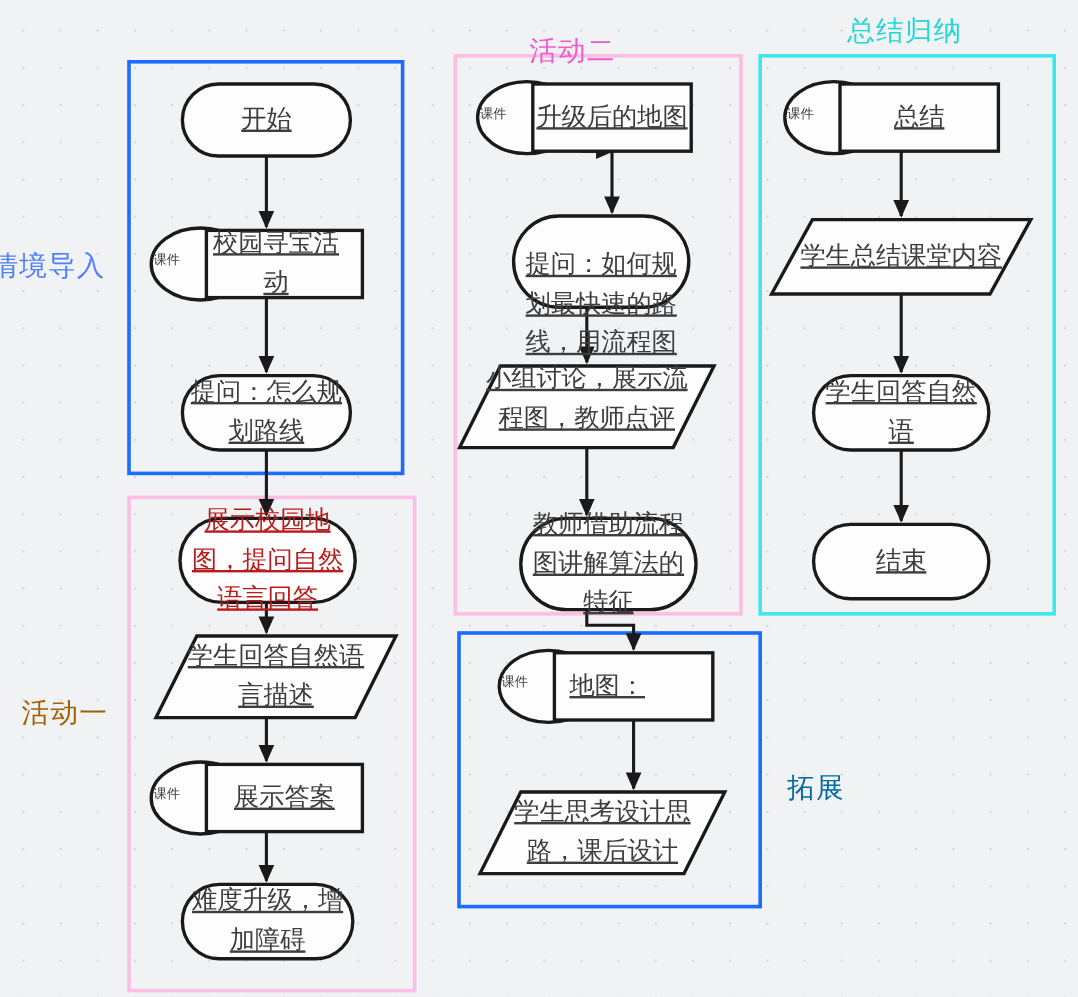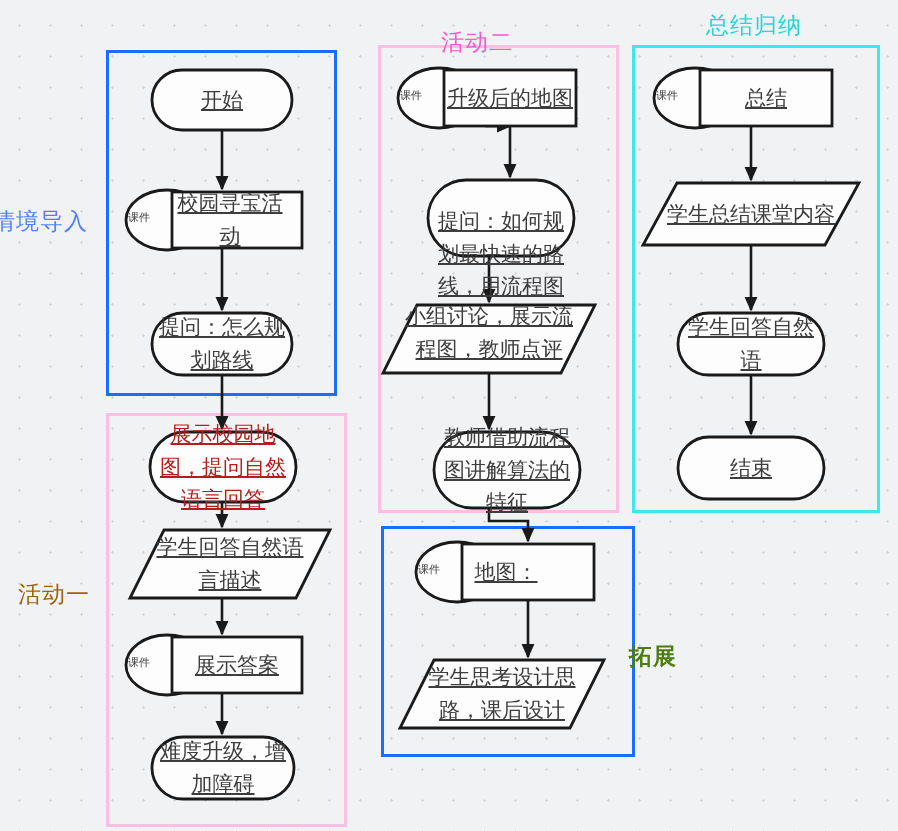--- a/index.html
+++ b/index.html
@@ -58,21 +58,21 @@
 <div id="canvas"></div>
 
 <div id="groups-layer">
     <div class="group" style="left: 106px; top: 50px; width: 231px; height: 346px; border-color: rgb(26, 109, 255);"></div>
     <div class="glabel" style="left: -8px; top: 210px; color: rgb(79, 127, 255);">情境导入</div>
     <div class="group" style="left: 106px; top: 413px; width: 241px; height: 414px; border-color: rgb(251, 191, 228);"></div>
     <div class="glabel" style="left: 18px; top: 583px; color: #a16207; font-family: Liberation Serif, serif;">活动一</div>
     <div class="group" style="left: 378px; top: 45px; width: 241px; height: 468px; border-color: rgb(251, 191, 228);"></div>
     <div class="glabel" style="left: 441px; top: 16px; color: rgb(242, 90, 208); margin-top: 15px;">活动二</div>
     <div class="group" style="left: 381px; top: 526px; width: 254px; height: 231px; border-color: rgb(26, 109, 255);"></div>
-    <div class="glabel" style="left: 629px; top: 645px; color: #4d7c0f; font-weight: bold;">拓展</div>
+    <div class="glabel" style="left: 656px; top: 645px; color: #0369a1;">拓展</div>
     <div class="group" style="left: 632px; top: 45px; width: 248px; height: 468px; border-color: rgb(60, 232, 234);"></div>
     <div class="glabel" style="left: 706px; top: 14px; color: rgb(37, 214, 214);">总结归纳</div>
   </div>
 <svg class="layer" id="shapes-layer">
     <defs>
       <marker id="arrowhead" viewBox="0 0 10 10" refX="8.5" refY="5" markerWidth="6" markerHeight="6" orient="auto-start-reverse">
         <path d="M 0 0.8 L 9.5 5 L 0 9.2 z" fill="#1a1a1a"></path>
       </marker>
     </defs>
     <polyline points="222,130 222,189" fill="none" stroke="#1a1a1a" stroke-width="2.6" stroke-linejoin="miter" marker-end="url(#arrowhead)"></polyline>

